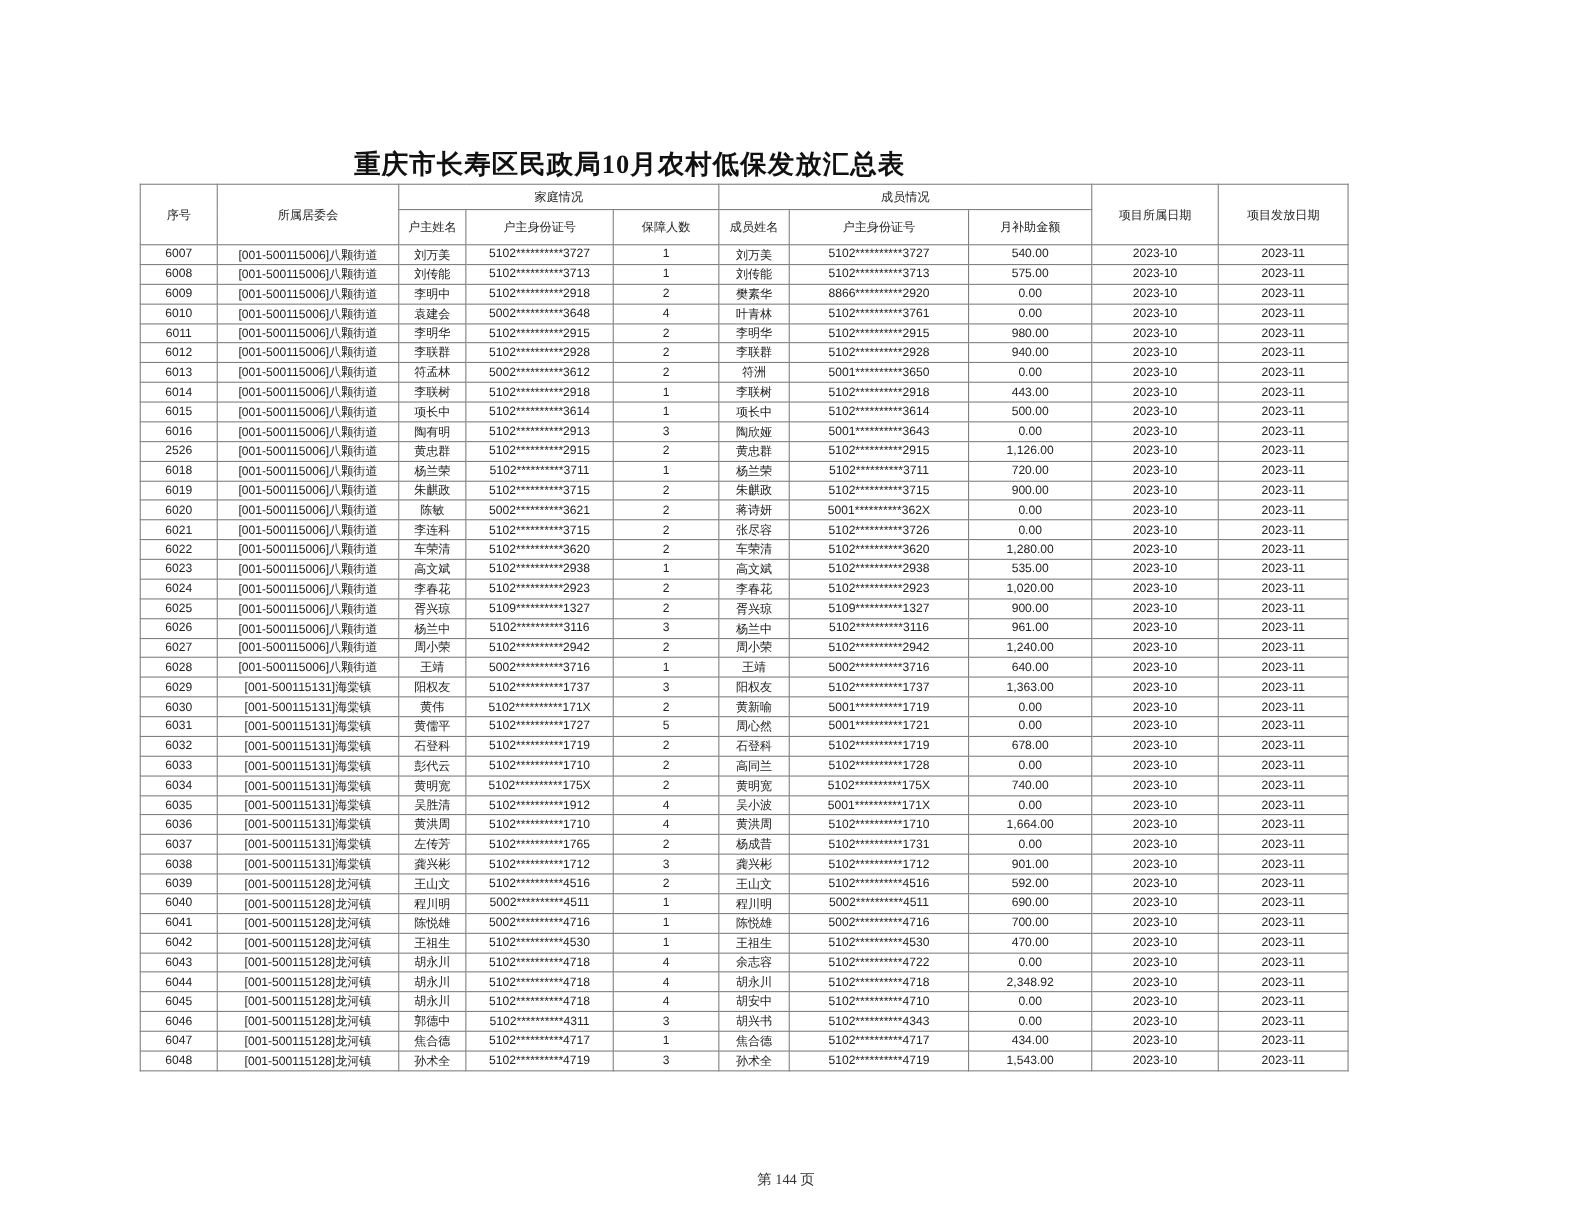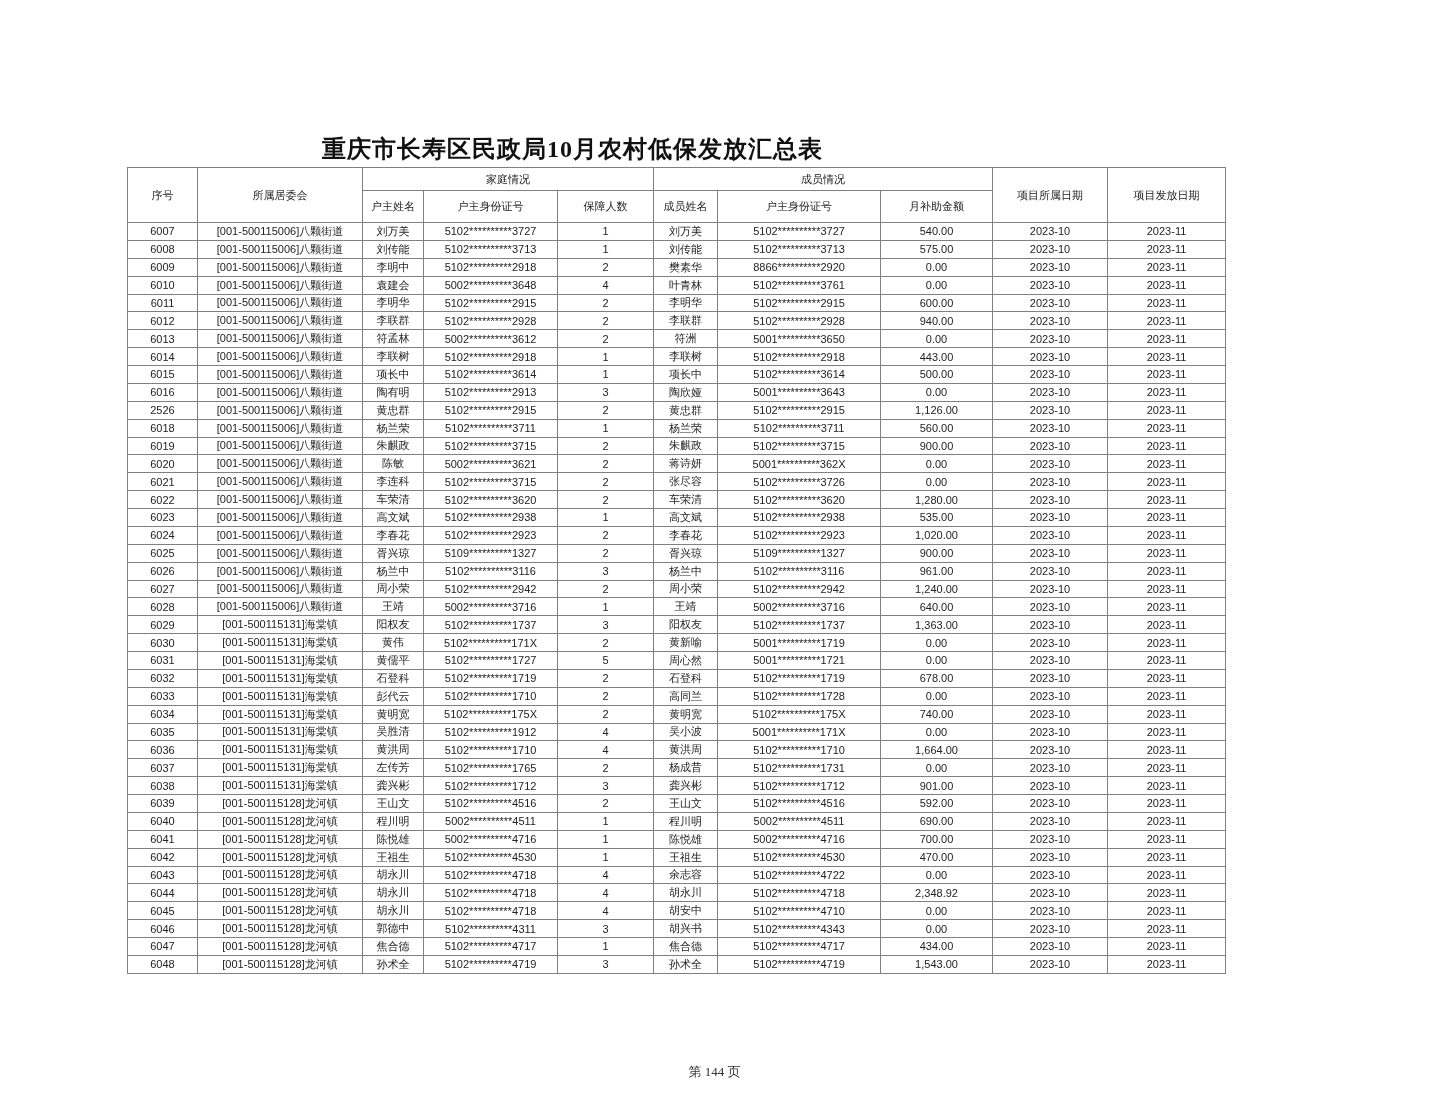--- a/index.html
+++ b/index.html
@@ -139,21 +139,21 @@
           <td>2023-11</td>
         </tr>
         <tr>
           <td>6011</td>
           <td>[001-500115006]八颗街道</td>
           <td>李明华</td>
           <td>5102**********2915</td>
           <td>2</td>
           <td>李明华</td>
           <td>5102**********2915</td>
-          <td>600.00</td>
+          <td>980.00</td>
           <td>2023-10</td>
           <td>2023-11</td>
         </tr>
         <tr>
           <td>6012</td>
           <td>[001-500115006]八颗街道</td>
           <td>李联群</td>
           <td>5102**********2928</td>
           <td>2</td>
           <td>李联群</td>
@@ -223,21 +223,21 @@
           <td>2023-11</td>
         </tr>
         <tr>
           <td>6018</td>
           <td>[001-500115006]八颗街道</td>
           <td>杨兰荣</td>
           <td>5102**********3711</td>
           <td>1</td>
           <td>杨兰荣</td>
           <td>5102**********3711</td>
-          <td>560.00</td>
+          <td>720.00</td>
           <td>2023-10</td>
           <td>2023-11</td>
         </tr>
         <tr>
           <td>6019</td>
           <td>[001-500115006]八颗街道</td>
           <td>朱麒政</td>
           <td>5102**********3715</td>
           <td>2</td>
           <td>朱麒政</td>

